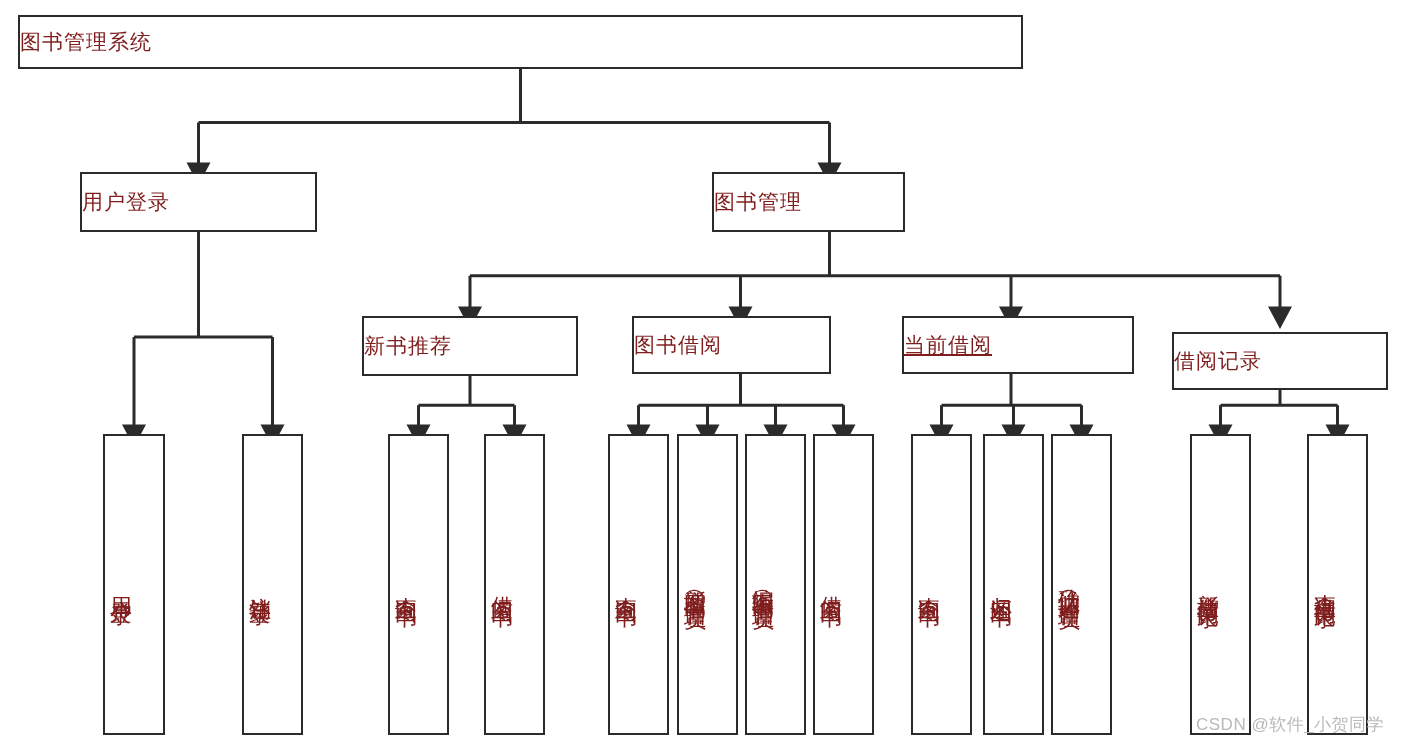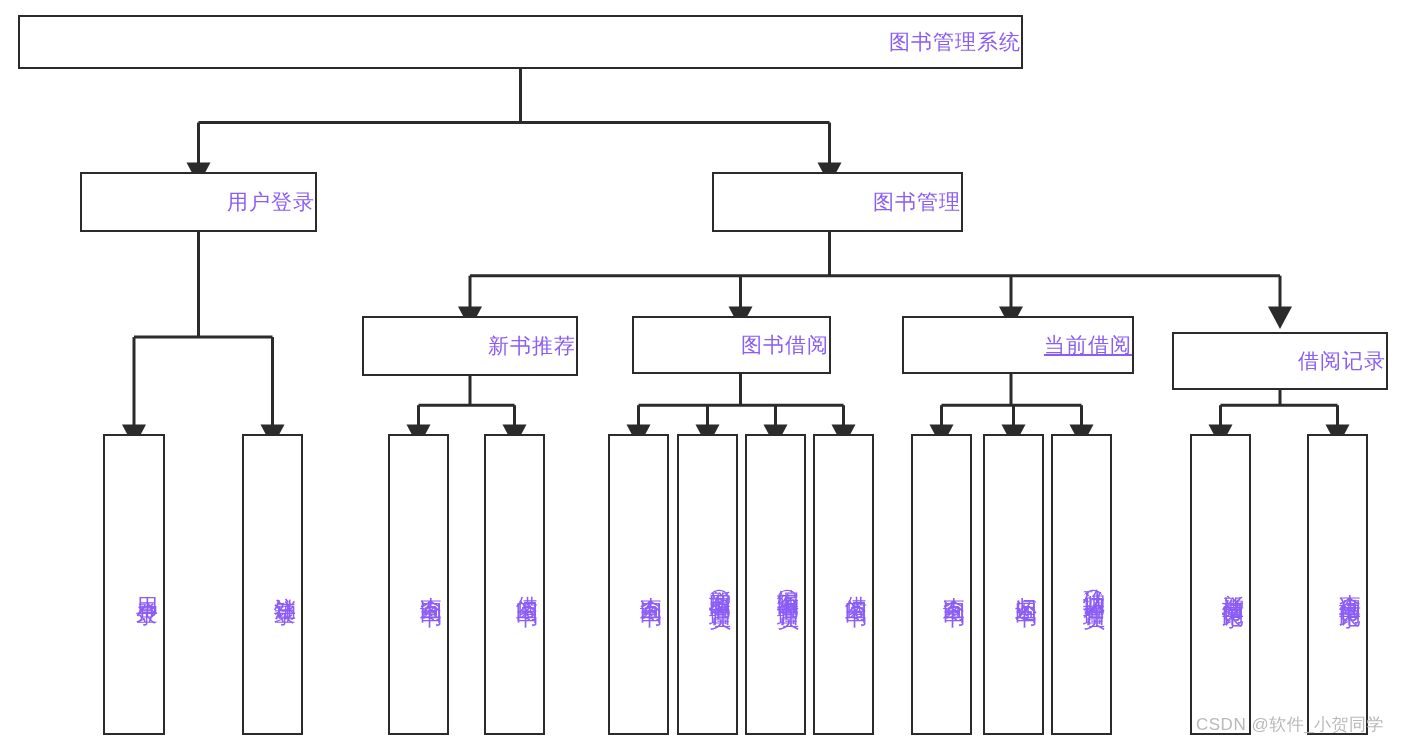--- a/index.html
+++ b/index.html
@@ -27,22 +27,22 @@
     height: 747px;
     pointer-events: none;
   }
   .node {
     position: absolute;
     box-sizing: border-box;
     background: #ffffff;
     border: 2px solid #2b2b2b;
     display: flex;
     align-items: center;
-    justify-content: flex-end;
-    color: #8b5cf6;
+    justify-content: flex-start;
+    color: #7f1d1d;
   }
   .node-h .node-label {
     font-size: 21px;
     line-height: 1.2;
     letter-spacing: 1px;
     white-space: nowrap;
   }
   .node-v {
     padding: 6px 0;
   }
@@ -111,21 +111,21 @@
       </g>
   </svg>
 
   <div id="node-layer">
       <div class="node node-h" style="left: 18px; top: 15px; width: 1005px; height: 54px;">
         <span class="node-label">图书管理系统</span>
       </div>
       <div class="node node-h" style="left: 80px; top: 172px; width: 237px; height: 60px;">
         <span class="node-label">用户登录</span>
       </div>
-      <div class="node node-h" style="left: 712px; top: 172px; width: 251px; height: 60px;">
+      <div class="node node-h" style="left: 712px; top: 172px; width: 193px; height: 60px;">
         <span class="node-label">图书管理</span>
       </div>
       <div class="node node-h" style="left: 362px; top: 316px; width: 216px; height: 60px;">
         <span class="node-label">新书推荐</span>
       </div>
       <div class="node node-h" style="left: 632px; top: 316px; width: 199px; height: 58px;">
         <span class="node-label">图书借阅</span>
       </div>
       <div class="node node-h" style="left: 902px; top: 316px; width: 232px; height: 58px; text-decoration: underline;">
         <span class="node-label">当前借阅</span>

